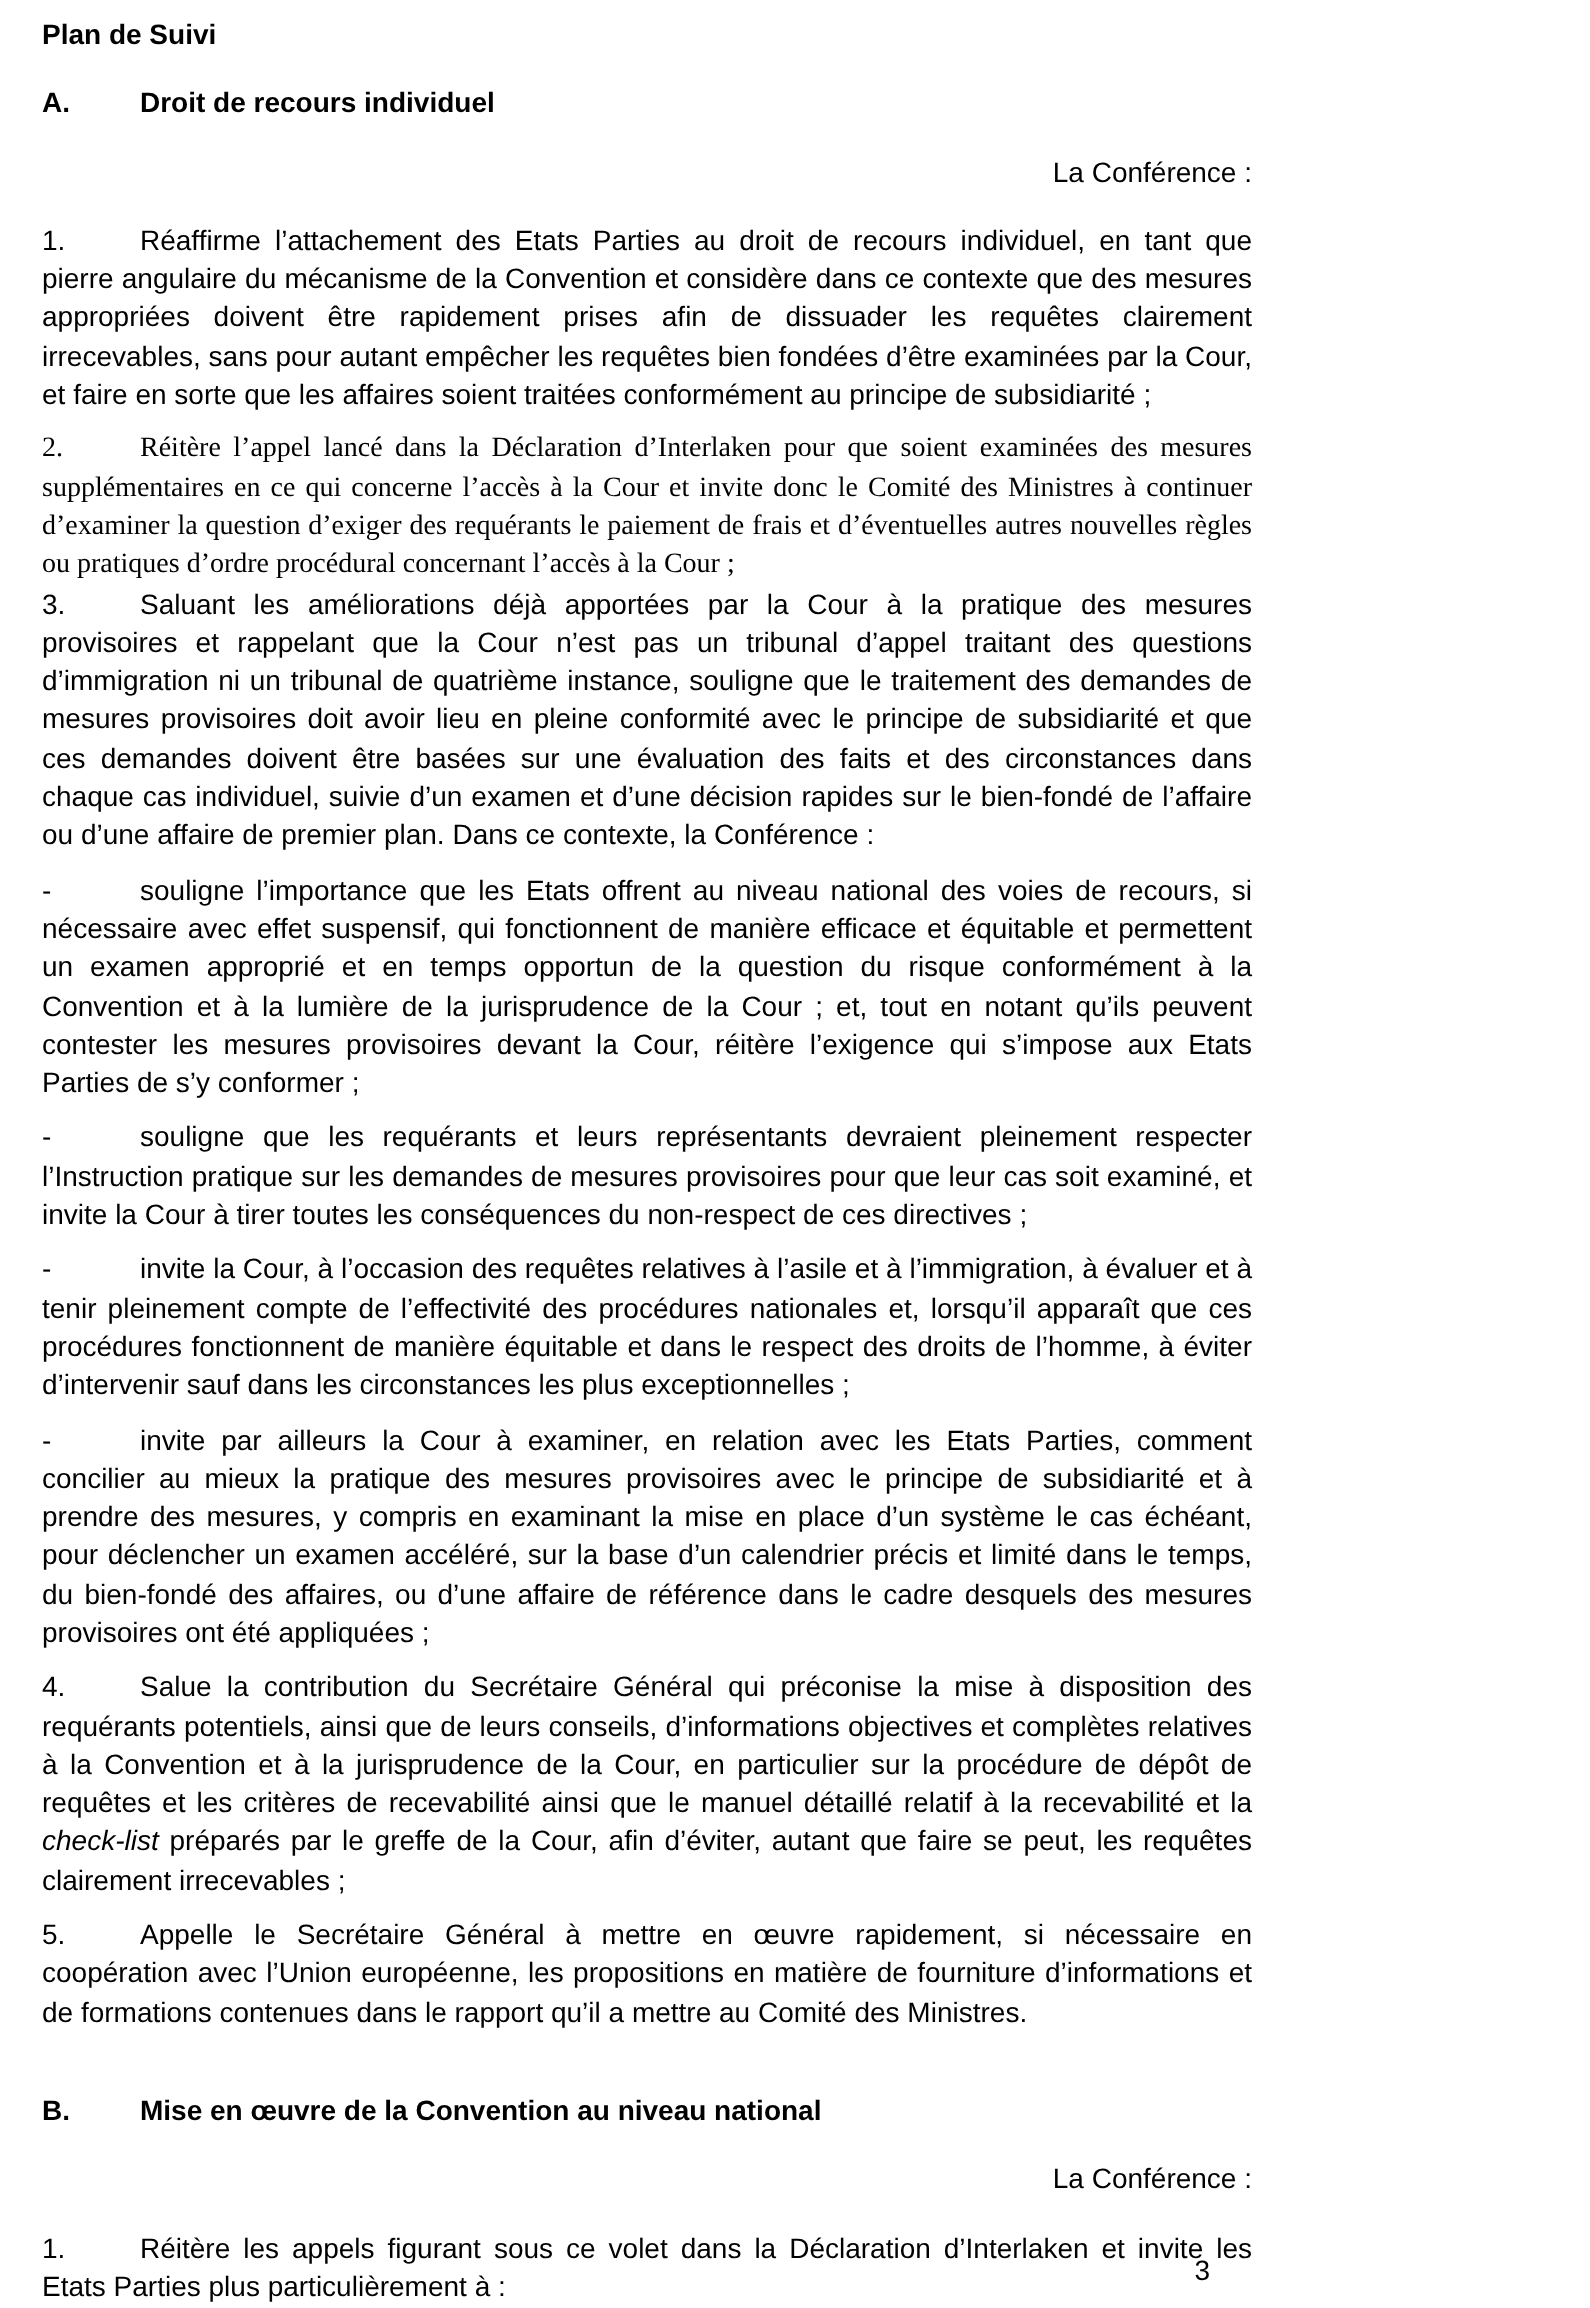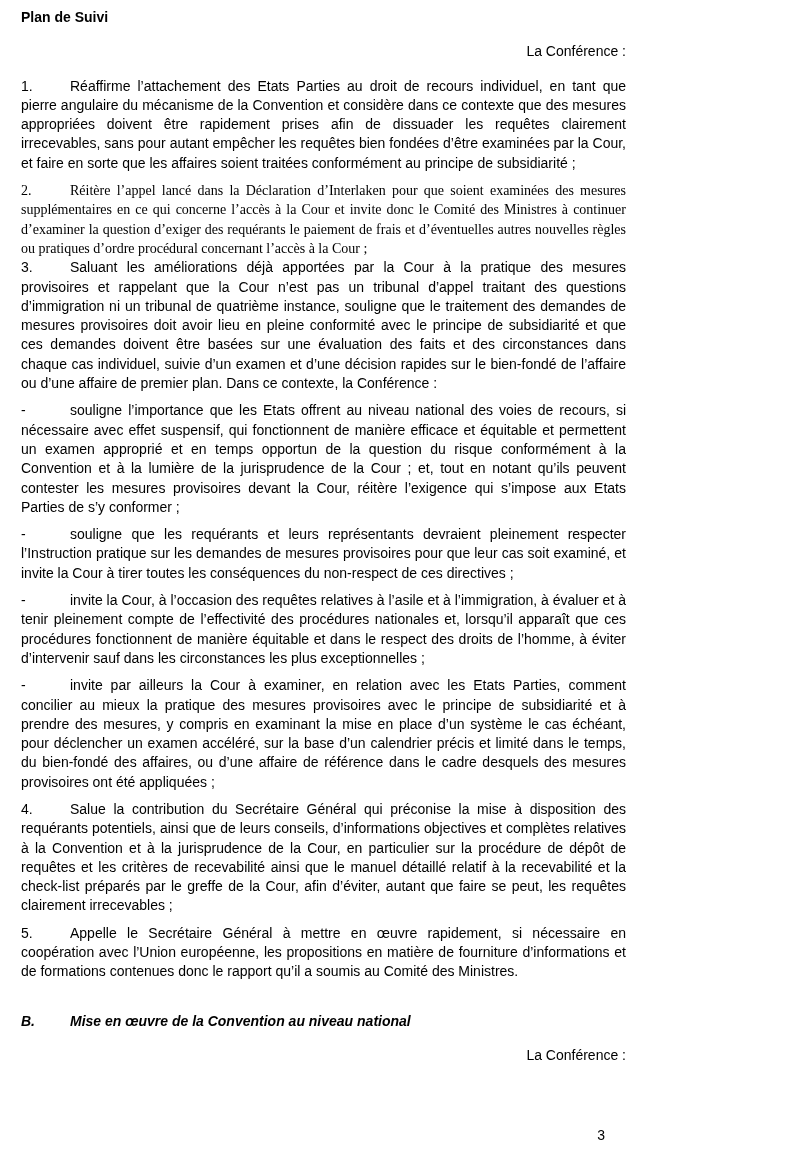--- a/index.html
+++ b/index.html
@@ -22,49 +22,52 @@
   }
   .doc-title {
     font-size: 14px;
     font-weight: bold;
     margin: 0 0 15px 0;
   }
   .heading {
     font-weight: bold;
     margin: 0 0 15px 0;
   }
-  .heading-b { margin-top: 30px; font-style: italic; }
+  .heading-b { margin-top: 30px; }
   .tab-marker {
     display: inline-block;
     width: 49px;
   }
   .intro {
     padding-left: 49px;
     margin: 0 0 15px 0;
     text-align: right;
   }
   .para {
     text-align: justify;
     margin: 0 0 8px 0;
   }
   .para.tight { margin-bottom: 0; font-family: Liberation Serif, serif; }
-  .italic { }
+  .italic { font-style: italic; }
   .page-number {
     position: absolute;
     top: 1126px;
     right: 43px;
   }
 </style>
 </head>
 <body>
 
 <div class="page">
 
   <h1 class="doc-title">Plan de Suivi</h1>
 
+  <div class="heading">
+    <span class="tab-marker">A.</span><span>Droit de recours individuel</span>
+  </div>
 
   <p class="intro">La Conférence&nbsp;:</p>
 
   <p class="para">
     <span class="tab-marker">1.</span><span>Réaffirme l’attachement des Etats Parties au droit de recours individuel, en tant que pierre angulaire du mécanisme de la Convention et considère dans ce contexte que des mesures appropriées doivent être rapidement prises afin de dissuader les requêtes clairement irrecevables, sans pour autant empêcher les requêtes bien fondées d’être examinées par la Cour, et faire en sorte que les affaires soient traitées conformément au principe de subsidiarité&nbsp;;</span>
   </p>
 
   <p class="para tight">
     <span class="tab-marker">2.</span><span>Réitère l’appel lancé dans la Déclaration d’Interlaken pour que soient examinées des mesures supplémentaires en ce qui concerne l’accès à la Cour et invite donc le Comité des Ministres à continuer d’examiner la question d’exiger des requérants le paiement de frais et d’éventuelles autres nouvelles règles ou pratiques d’ordre procédural concernant l’accès à la Cour&nbsp;;</span>
   </p>
@@ -87,25 +90,28 @@
 
   <p class="para">
     <span class="tab-marker">-</span><span>invite par ailleurs la Cour à examiner, en relation avec les Etats Parties, comment concilier au mieux la pratique des mesures provisoires avec le principe de subsidiarité et à prendre des mesures, y compris en examinant la mise en place d’un système le cas échéant, pour déclencher un examen accéléré, sur la base d’un calendrier précis et limité dans le temps, du bien-fondé des affaires, ou d’une affaire de référence dans le cadre desquels des mesures provisoires ont été appliquées&nbsp;;</span>
   </p>
 
   <p class="para">
     <span class="tab-marker">4.</span><span>Salue la contribution du Secrétaire Général qui préconise la mise à disposition des requérants potentiels, ainsi que de leurs conseils, d’informations objectives et complètes relatives à la Convention et à la jurisprudence de la Cour, en particulier sur la procédure de dépôt de requêtes et les critères de recevabilité ainsi que le manuel détaillé relatif à la recevabilité et la </span><span class="italic">check-list</span><span> préparés par le greffe de la Cour, afin d’éviter, autant que faire se peut, les requêtes clairement irrecevables&nbsp;;</span>
   </p>
 
   <p class="para">
-    <span class="tab-marker">5.</span><span>Appelle le Secrétaire Général à mettre en œuvre rapidement, si nécessaire en coopération avec l’Union européenne, les propositions en matière de fourniture d’informations et de formations contenues donc le rapport qu’il a soumis au Comité des Ministres.</span>
+    <span class="tab-marker">5.</span><span>Appelle le Secrétaire Général à mettre en œuvre rapidement, si nécessaire en coopération avec l’Union européenne, les propositions en matière de fourniture d’informations et de formations contenues dans le rapport qu’il a mettre au Comité des Ministres.</span>
   </p>
 
   <div class="heading heading-b">
     <span class="tab-marker">B.</span><span>Mise en œuvre de la Convention au niveau national</span>
   </div>
 
   <p class="intro">La Conférence&nbsp;:</p>
 
+  <p class="para">
+    <span class="tab-marker">1.</span><span>Réitère les appels figurant sous ce volet dans la Déclaration d’Interlaken et invite les Etats Parties plus particulièrement à&nbsp;:</span>
+  </p>
 
   <div class="page-number">3</div>
 
 </div>
 
 </body></html>

